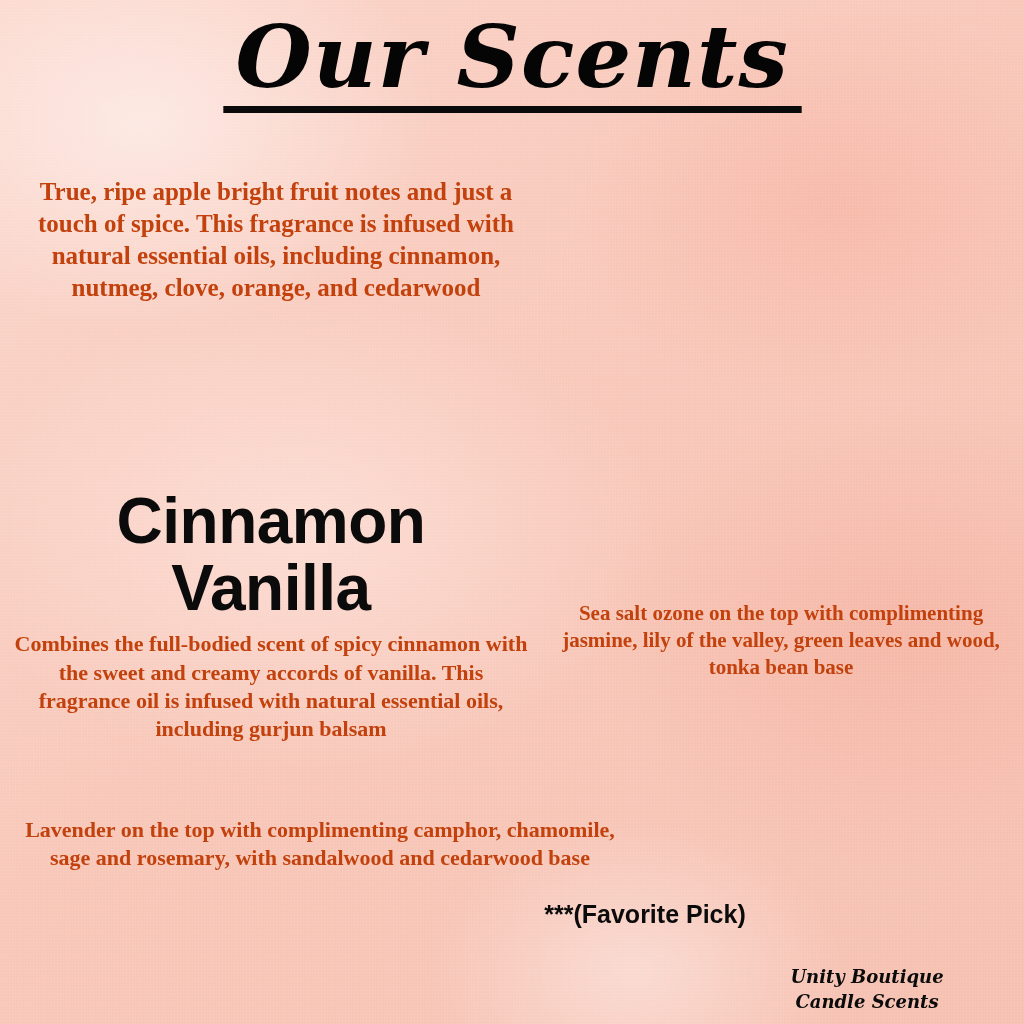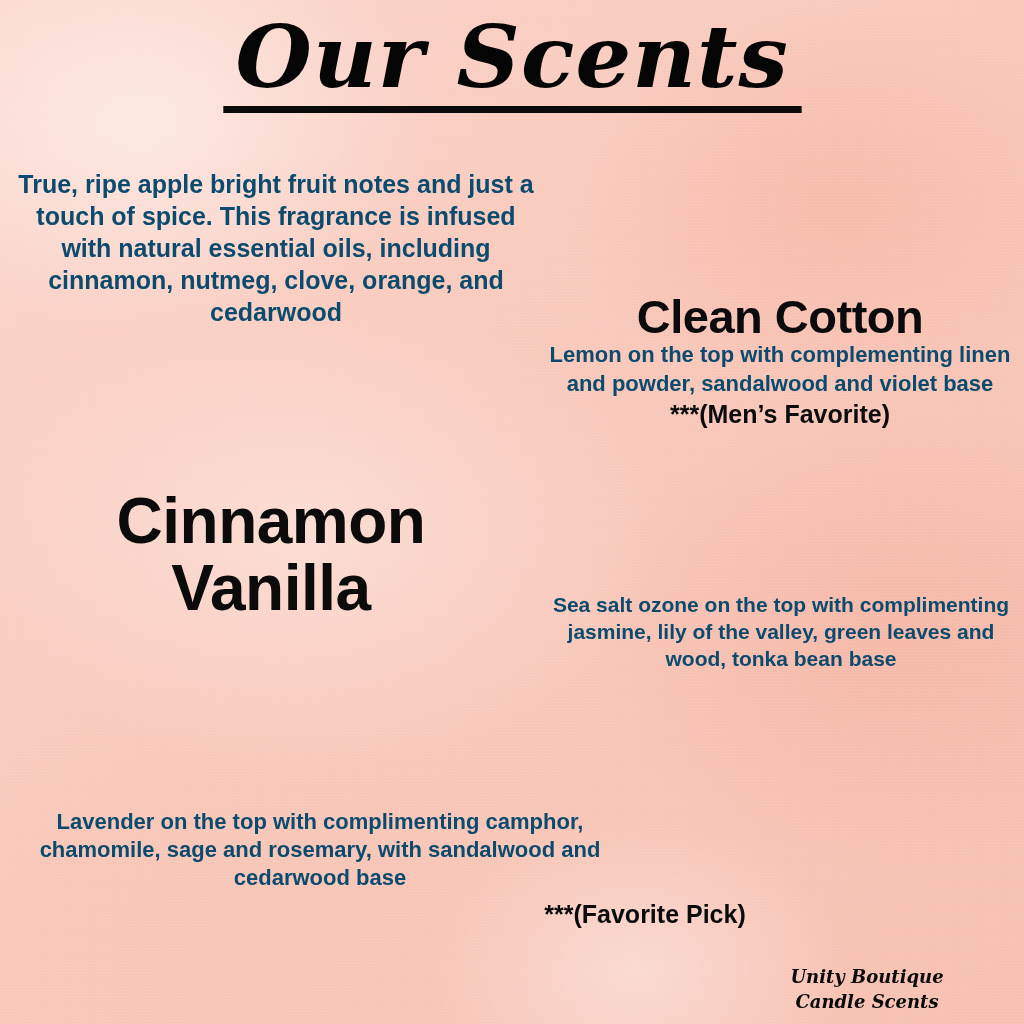--- a/index.html
+++ b/index.html
@@ -75,23 +75,25 @@
   .scent {
     position: absolute;
   }
   .scent-name {
     color: #0b0b0b;
     font-weight: bold;
     line-height: 1.05;
     letter-spacing: -0.5px;
   }
   .scent-desc {
-    color: #0c4a6e;
+    color: #c2410c;
     font-weight: bold;
     line-height: 1.28;
+    margin-top: 8px;
+    font-family: Liberation Serif, serif;
   }
   .note {
     color: #0b0b0b;
     font-weight: bold;
   }
 
   
   #scent-apple { left: 8px; top: 168px; width: 536px; text-align: center; }
   #scent-apple .scent-name { font-size: 54px; }
   #scent-apple .scent-desc { font-size: 25px; }
@@ -150,28 +152,24 @@
   <div class="layer">
 
     <div class="title-wrap">
       <div class="title">Our Scents</div>
     </div>
 
     <div class="scent" id="scent-apple">
       <div class="scent-desc">True, ripe apple bright fruit notes and just a touch of spice. This fragrance is infused with natural essential oils, including cinnamon, nutmeg, clove, orange, and cedarwood</div>
     </div>
 
-    <div class="scent" id="scent-cotton">
-      <div class="scent-name">Clean Cotton</div>
-      <div class="scent-desc">Lemon on the top with complementing linen and powder, sandalwood and violet base</div>
-      <div class="note">***(Men’s Favorite)</div>
-    </div>
 
     <div class="scent" id="scent-cinnamon">
       <div class="scent-name">Cinnamon Vanilla</div>
+      <div class="scent-desc">Combines the full-bodied scent of spicy cinnamon with the sweet and creamy accords of vanilla. This fragrance oil is infused with natural essential oils, including gurjun balsam</div>
     </div>
 
     <div class="scent" id="scent-seasalt">
       <div class="scent-desc">Sea salt ozone on the top with complimenting jasmine, lily of the valley, green leaves and wood, tonka bean base</div>
     </div>
 
     <div class="scent" id="scent-sage">
       <div class="scent-desc">Lavender on the top with complimenting camphor, chamomile, sage and rosemary, with sandalwood and cedarwood base</div>
     </div>
 

